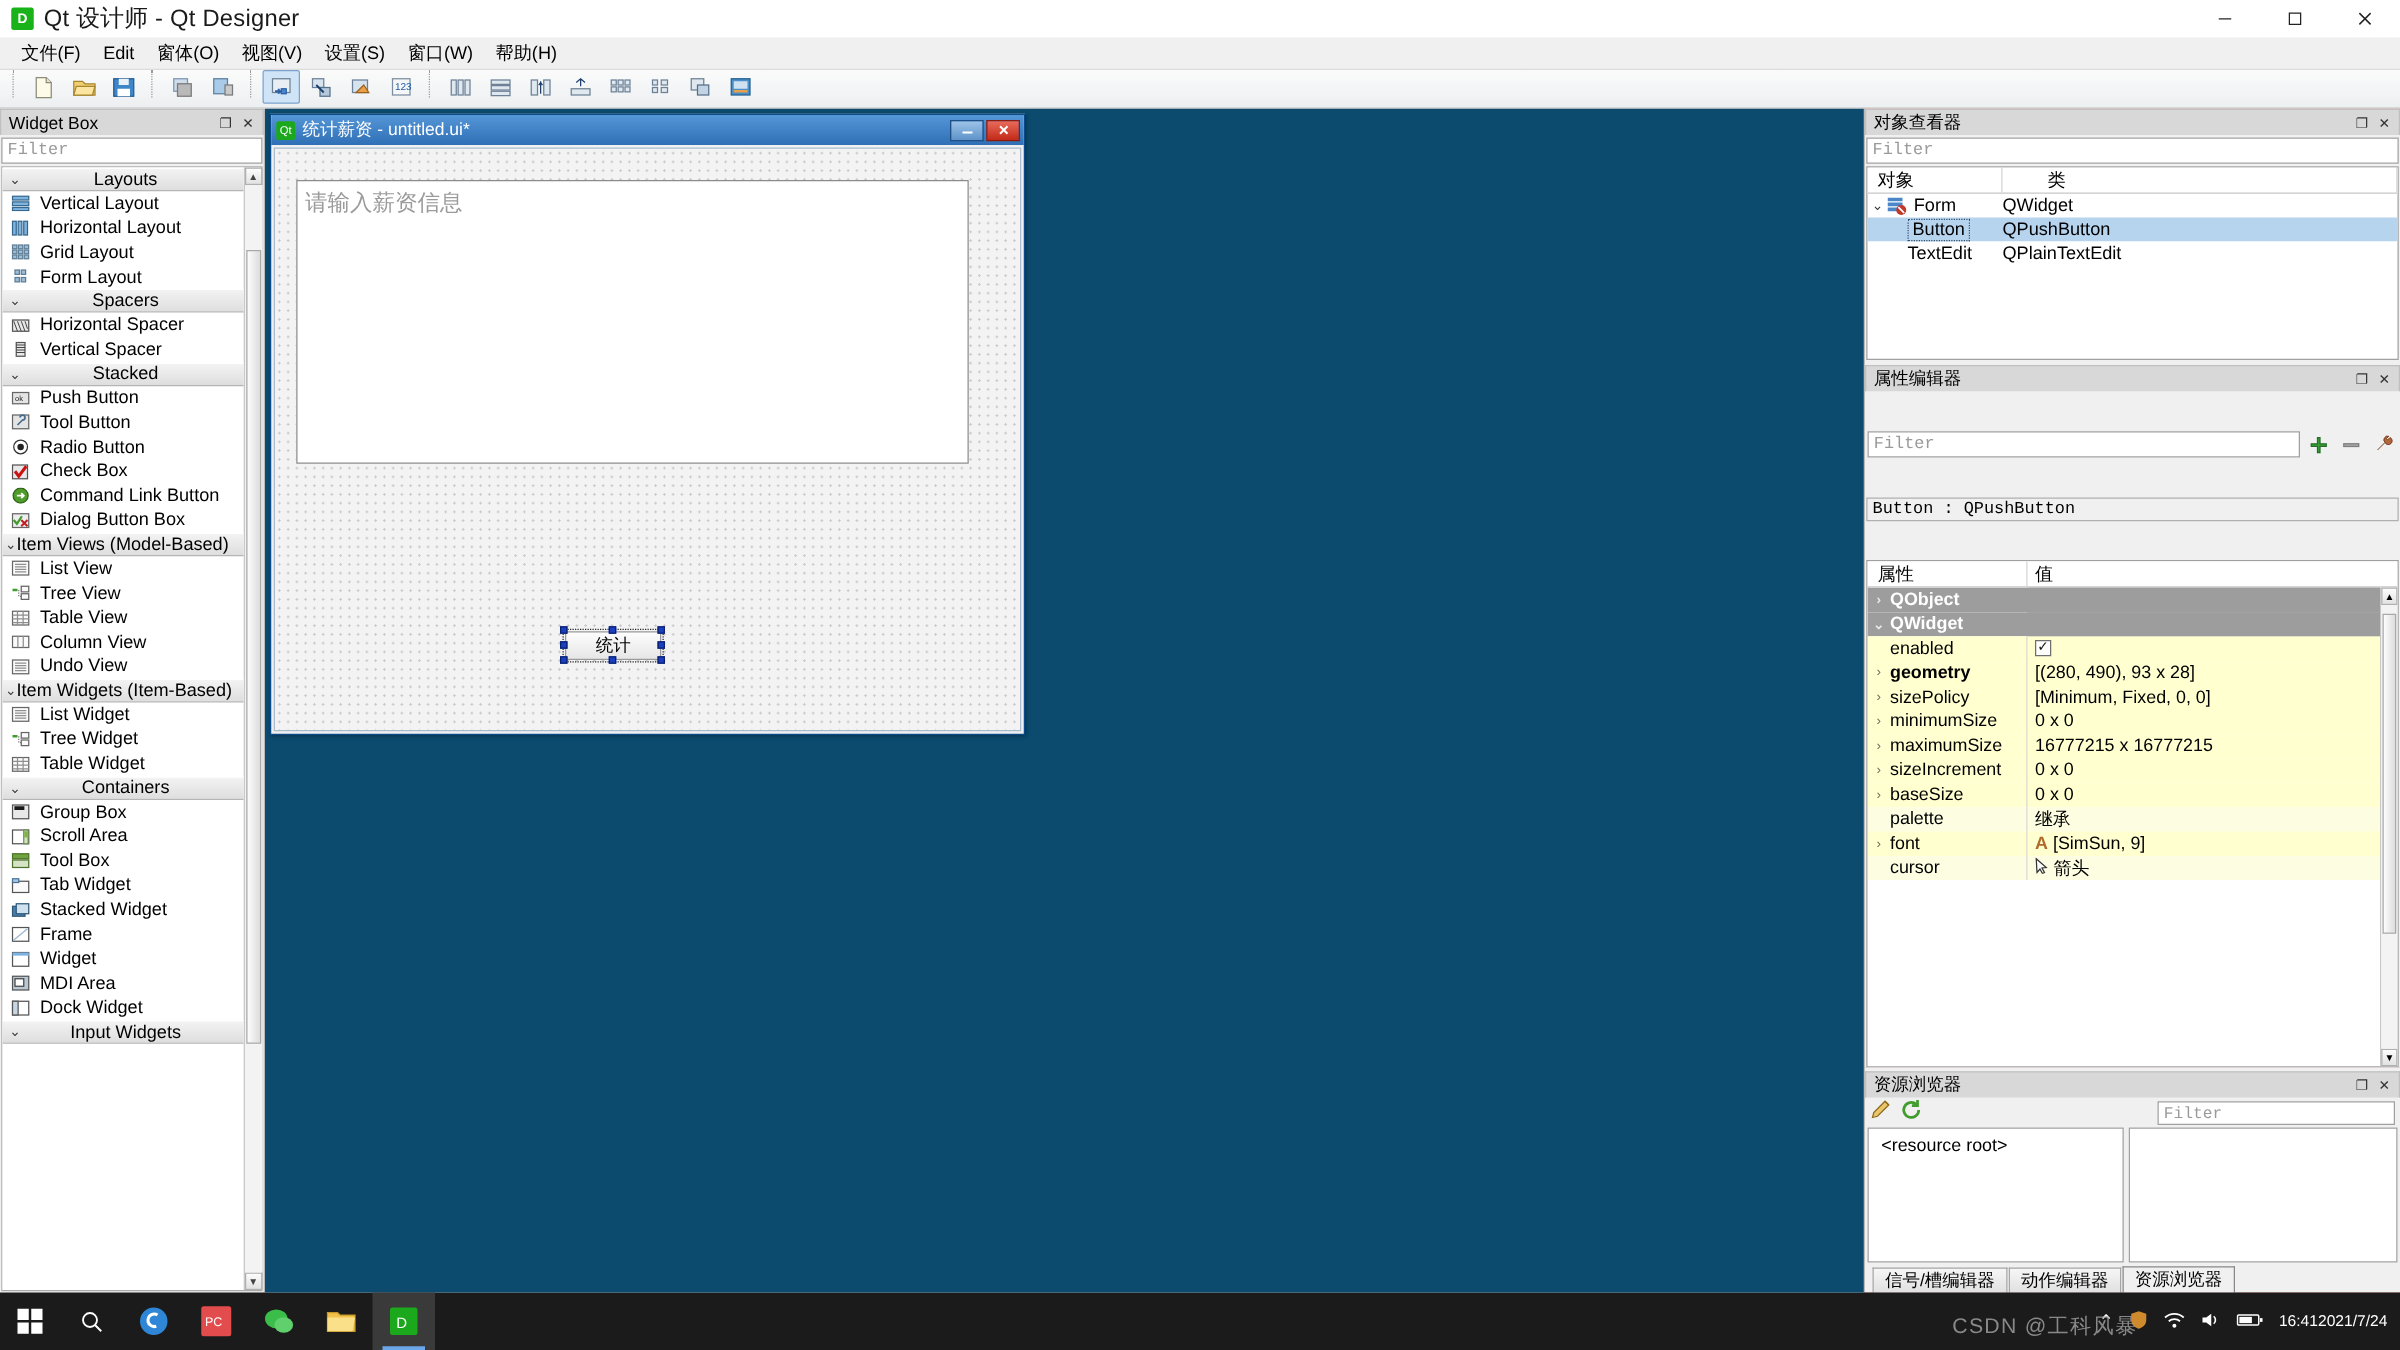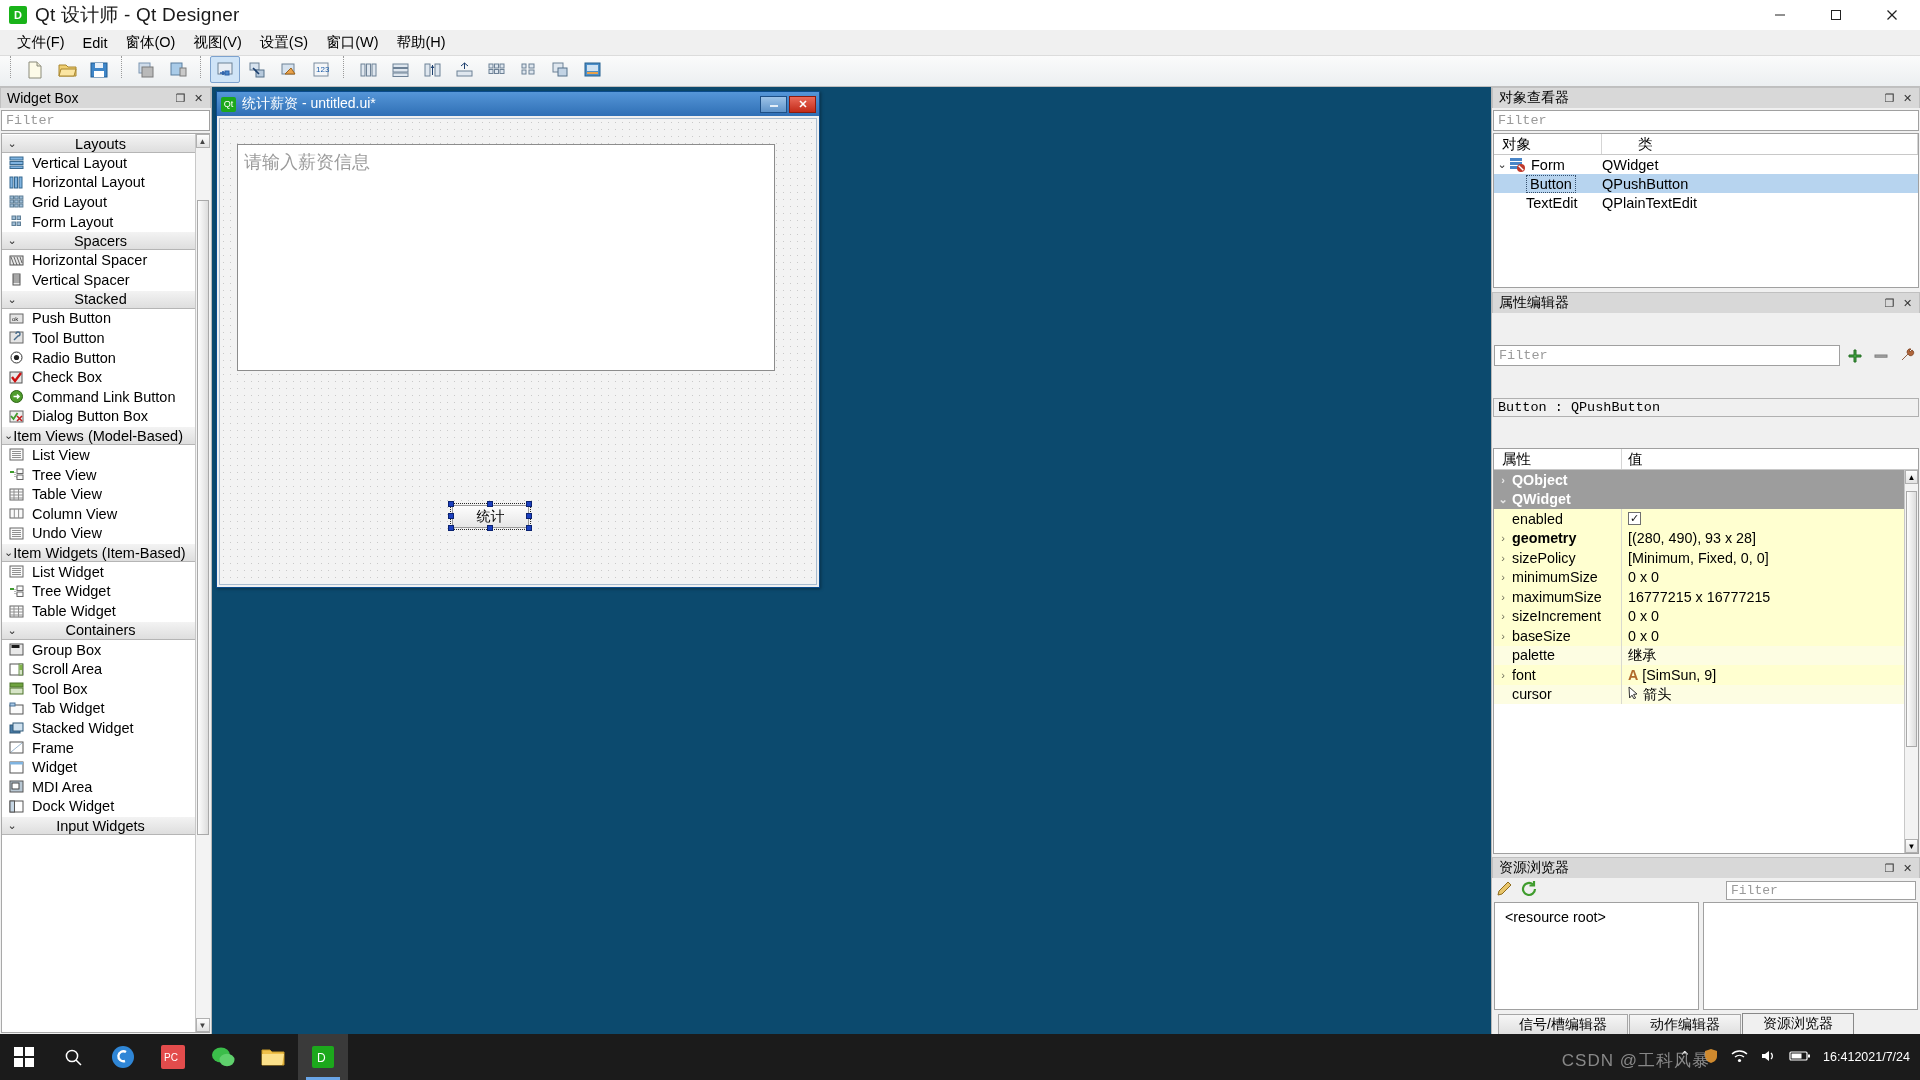--- a/index.html
+++ b/index.html
@@ -314,21 +314,21 @@
   .res-panes { flex: 1; display: flex; gap: 4px; padding: 0 2px 2px 2px; min-height: 0; }
   .res-pane { background: #fff; border: 1px solid #a0a0a0; }
   .res-left { width: 205px; padding: 6px 0 0 0; font-size: 14.3px; }
   .res-left .rroot { padding-left: 10px; }
   .res-right { flex: 1; }
   .res-tabs {
     height: 22px; display: flex; align-items: flex-end;
     padding-left: 6px; gap: 1px;
   }
   .res-tab {
-    height: 20px; padding: 0 20px;
+    height: 20px; padding: 0 9px;
     background: linear-gradient(#f6f6f6,#e0e0e0);
     border: 1px solid #a6a6a6; border-bottom: none;
     display: flex; align-items: center; font-size: 14px; color: #000;
   }
   .res-tab.active { background: #f0f0f0; border-color: #888; height: 21px; }
 
   
   .taskbar {
     height: 46px; min-height: 46px;
     background: #1b1b1b;

